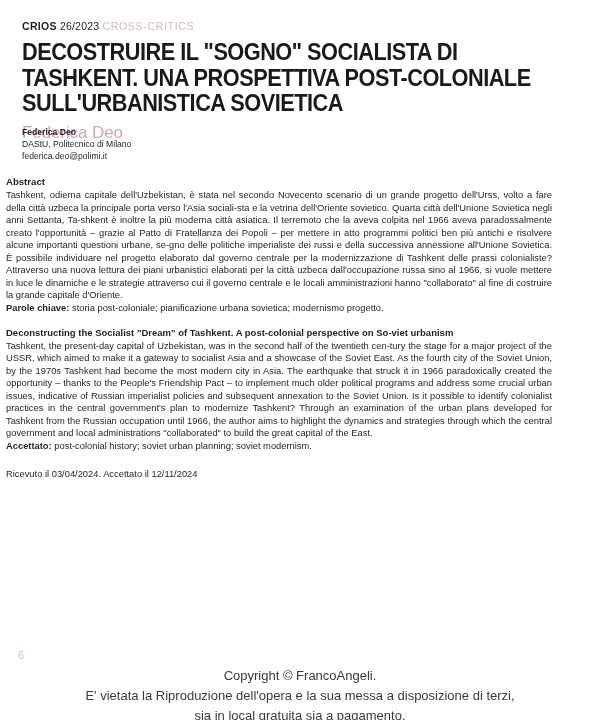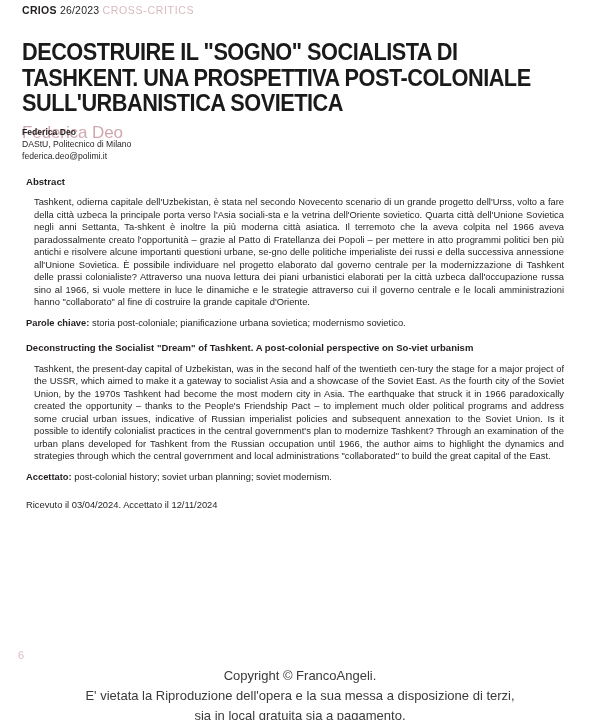--- a/index.html
+++ b/index.html
@@ -21,21 +21,21 @@
     left: 0; top: 0;
     width: 600px;
     height: 720px;
     background: #ffffff;
   }
 
   
   .runhead {
     position: absolute;
     left: 22px;
-    top: 4px;
+    top: 20px;
     font-size: 10.5px;
     letter-spacing: 0.2px;
     white-space: nowrap;
   }
   .runhead .journal {
     font-weight: bold;
     color: #231f20;
     letter-spacing: 0.3px;
   }
   .runhead .issue {
@@ -81,35 +81,35 @@
     font-size: 8.6px;
     line-height: 1.42;
     color: #231f20;
   }
   .byline .bl-name { font-weight: bold; }
   .byline div { white-space: nowrap; }
 
   
   .body-col {
     position: absolute;
-    left: 26px;
+    left: 6px;
     top: 176px;
     width: 546px;
   }
   h2.sec-head {
     font-size: 9.6px;
     font-weight: bold;
     margin: 0 0 1px 0;
     line-height: 1.3;
     color: #231f20;
   }
   p.para {
     font-size: 9.35px;
     line-height: 1.335;
-    margin: 8px;
+    margin: 0;
     text-align: justify;
     text-justify: inter-word;
     color: #231f20;
     hyphens: manual;
   }
   .kw {
     font-size: 9.35px;
     line-height: 1.335;
     margin: 0;
     color: #231f20;
@@ -171,21 +171,21 @@
   <div class="byline">
     <div class="bl-name">Federica Deo</div>
     <div>DAStU, Politecnico di Milano</div>
     <div>federica.deo@polimi.it</div>
   </div>
 
   <div class="body-col">
 
     <h2 class="sec-head">Abstract</h2>
     <p class="para">Tashkent, odierna capitale dell'Uzbekistan, è stata nel secondo Novecento scenario di un grande progetto dell'Urss, volto a fare della città uzbeca la principale porta verso l'Asia sociali-sta e la vetrina dell'Oriente sovietico. Quarta città dell'Unione Sovietica negli anni Settanta, Ta-shkent è inoltre la più moderna città asiatica. Il terremoto che la aveva colpita nel 1966 aveva paradossalmente creato l'opportunità – grazie al Patto di Fratellanza dei Popoli – per mettere in atto programmi politici ben più antichi e risolvere alcune importanti questioni urbane, se-gno delle politiche imperialiste dei russi e della successiva annessione all'Unione Sovietica. È possibile individuare nel progetto elaborato dal governo centrale per la modernizzazione di Tashkent delle prassi colonialiste? Attraverso una nuova lettura dei piani urbanistici elaborati per la città uzbeca dall'occupazione russa sino al 1966, si vuole mettere in luce le dinamiche e le strategie attraverso cui il governo centrale e le locali amministrazioni hanno "collaborato" al fine di costruire la grande capitale d'Oriente.</p>
-    <p class="kw"><b>Parole chiave:</b> <span>storia post-coloniale; pianificazione urbana sovietica; modernismo sovietico.</span></p>
+    <p class="kw"><b>Parole chiave:</b> <span>storia post-coloniale; pianificazione urbana sovietica; modernismo progetto.</span></p>
 
     <div class="gap-en"></div>
 
     <h2 class="en-head">Deconstructing the Socialist "Dream" of Tashkent. A post-colonial perspective on So-viet urbanism</h2>
     <p class="para">Tashkent, the present-day capital of Uzbekistan, was in the second half of the twentieth cen-tury the stage for a major project of the USSR, which aimed to make it a gateway to socialist Asia and a showcase of the Soviet East. As the fourth city of the Soviet Union, by the 1970s Tashkent had become the most modern city in Asia. The earthquake that struck it in 1966 paradoxically created the opportunity – thanks to the People's Friendship Pact – to implement much older political programs and address some crucial urban issues, indicative of Russian imperialist policies and subsequent annexation to the Soviet Union. Is it possible to identify colonialist practices in the central government's plan to modernize Tashkent? Through an examination of the urban plans developed for Tashkent from the Russian occupation until 1966, the author aims to highlight the dynamics and strategies through which the central government and local administrations "collaborated" to build the great capital of the East.</p>
     <p class="kw"><b>Accettato:</b> <span>post-colonial history; soviet urban planning; soviet modernism.</span></p>
 
     <div class="gap-doi"></div>
 
     <div class="doi-block">

